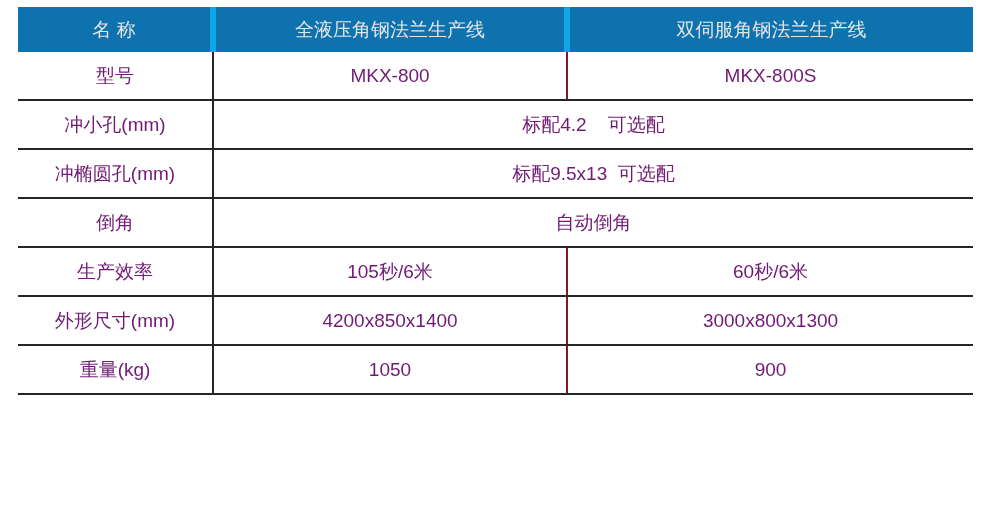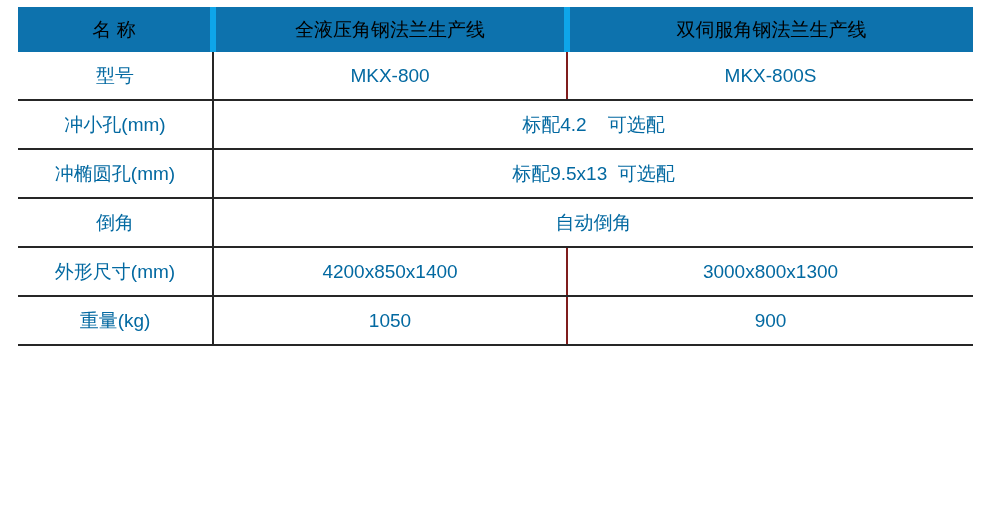--- a/index.html
+++ b/index.html
@@ -20,37 +20,37 @@
     border-collapse: collapse;
     table-layout: fixed;
     margin: 7px 0 0 18px;
     width: 955px;
   }
   col.c1 { width: 195px; }
   col.c2 { width: 354px; }
   col.c3 { width: 406px; }
   th {
     background: #0d72ad;
-    color: #000000;
+    color: #e5e5e5;
     font-weight: normal;
     font-size: 19px;
     height: 45px;
     text-align: center;
     padding: 0;
     border: none;
   }
   th.sep {
     border-left: 6px solid #0ea5e9;
   }
   td {
     height: 47px;
     text-align: center;
     vertical-align: middle;
     font-size: 19px;
-    color: #0369a1;
+    color: #701a75;
     padding: 0;
     white-space: pre;
     border-bottom: 2px solid #262626;
   }
   td.label {
     border-right: 2px solid #262626;
   }
   td.split {
     border-right: 2px solid #7f1d1d;
   }
@@ -84,20 +84,25 @@
       </tr>
       <tr>
         <td class="label">冲椭圆孔(mm)</td>
         <td colspan="2">标配9.5x13  可选配</td>
       </tr>
       <tr>
         <td class="label">倒角</td>
         <td colspan="2">自动倒角</td>
       </tr>
       <tr>
+        <td class="label">生产效率</td>
+        <td class="split">105秒/6米</td>
+        <td>60秒/6米</td>
+      </tr>
+      <tr>
         <td class="label">外形尺寸(mm)</td>
         <td class="split">4200x850x1400</td>
         <td>3000x800x1300</td>
       </tr>
       <tr>
         <td class="label">重量(kg)</td>
         <td class="split">1050</td>
         <td>900</td>
       </tr>
     </tbody>

